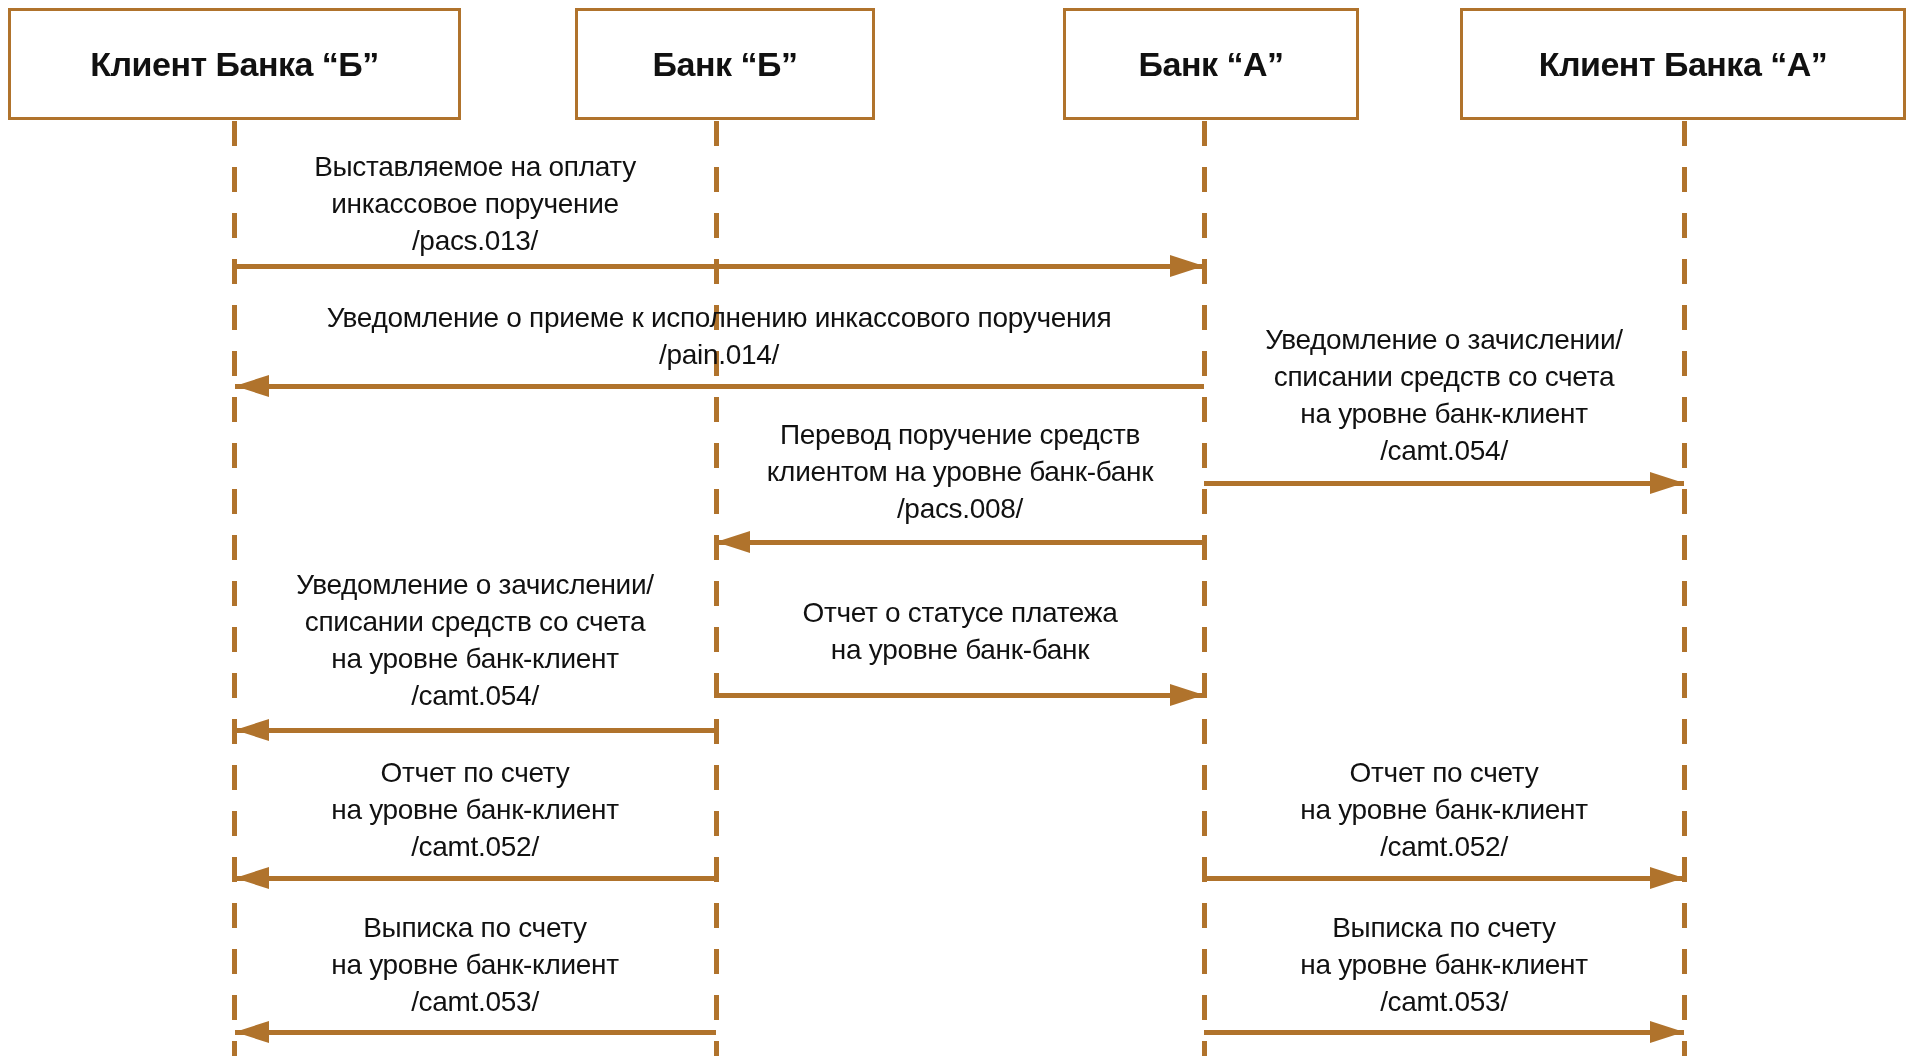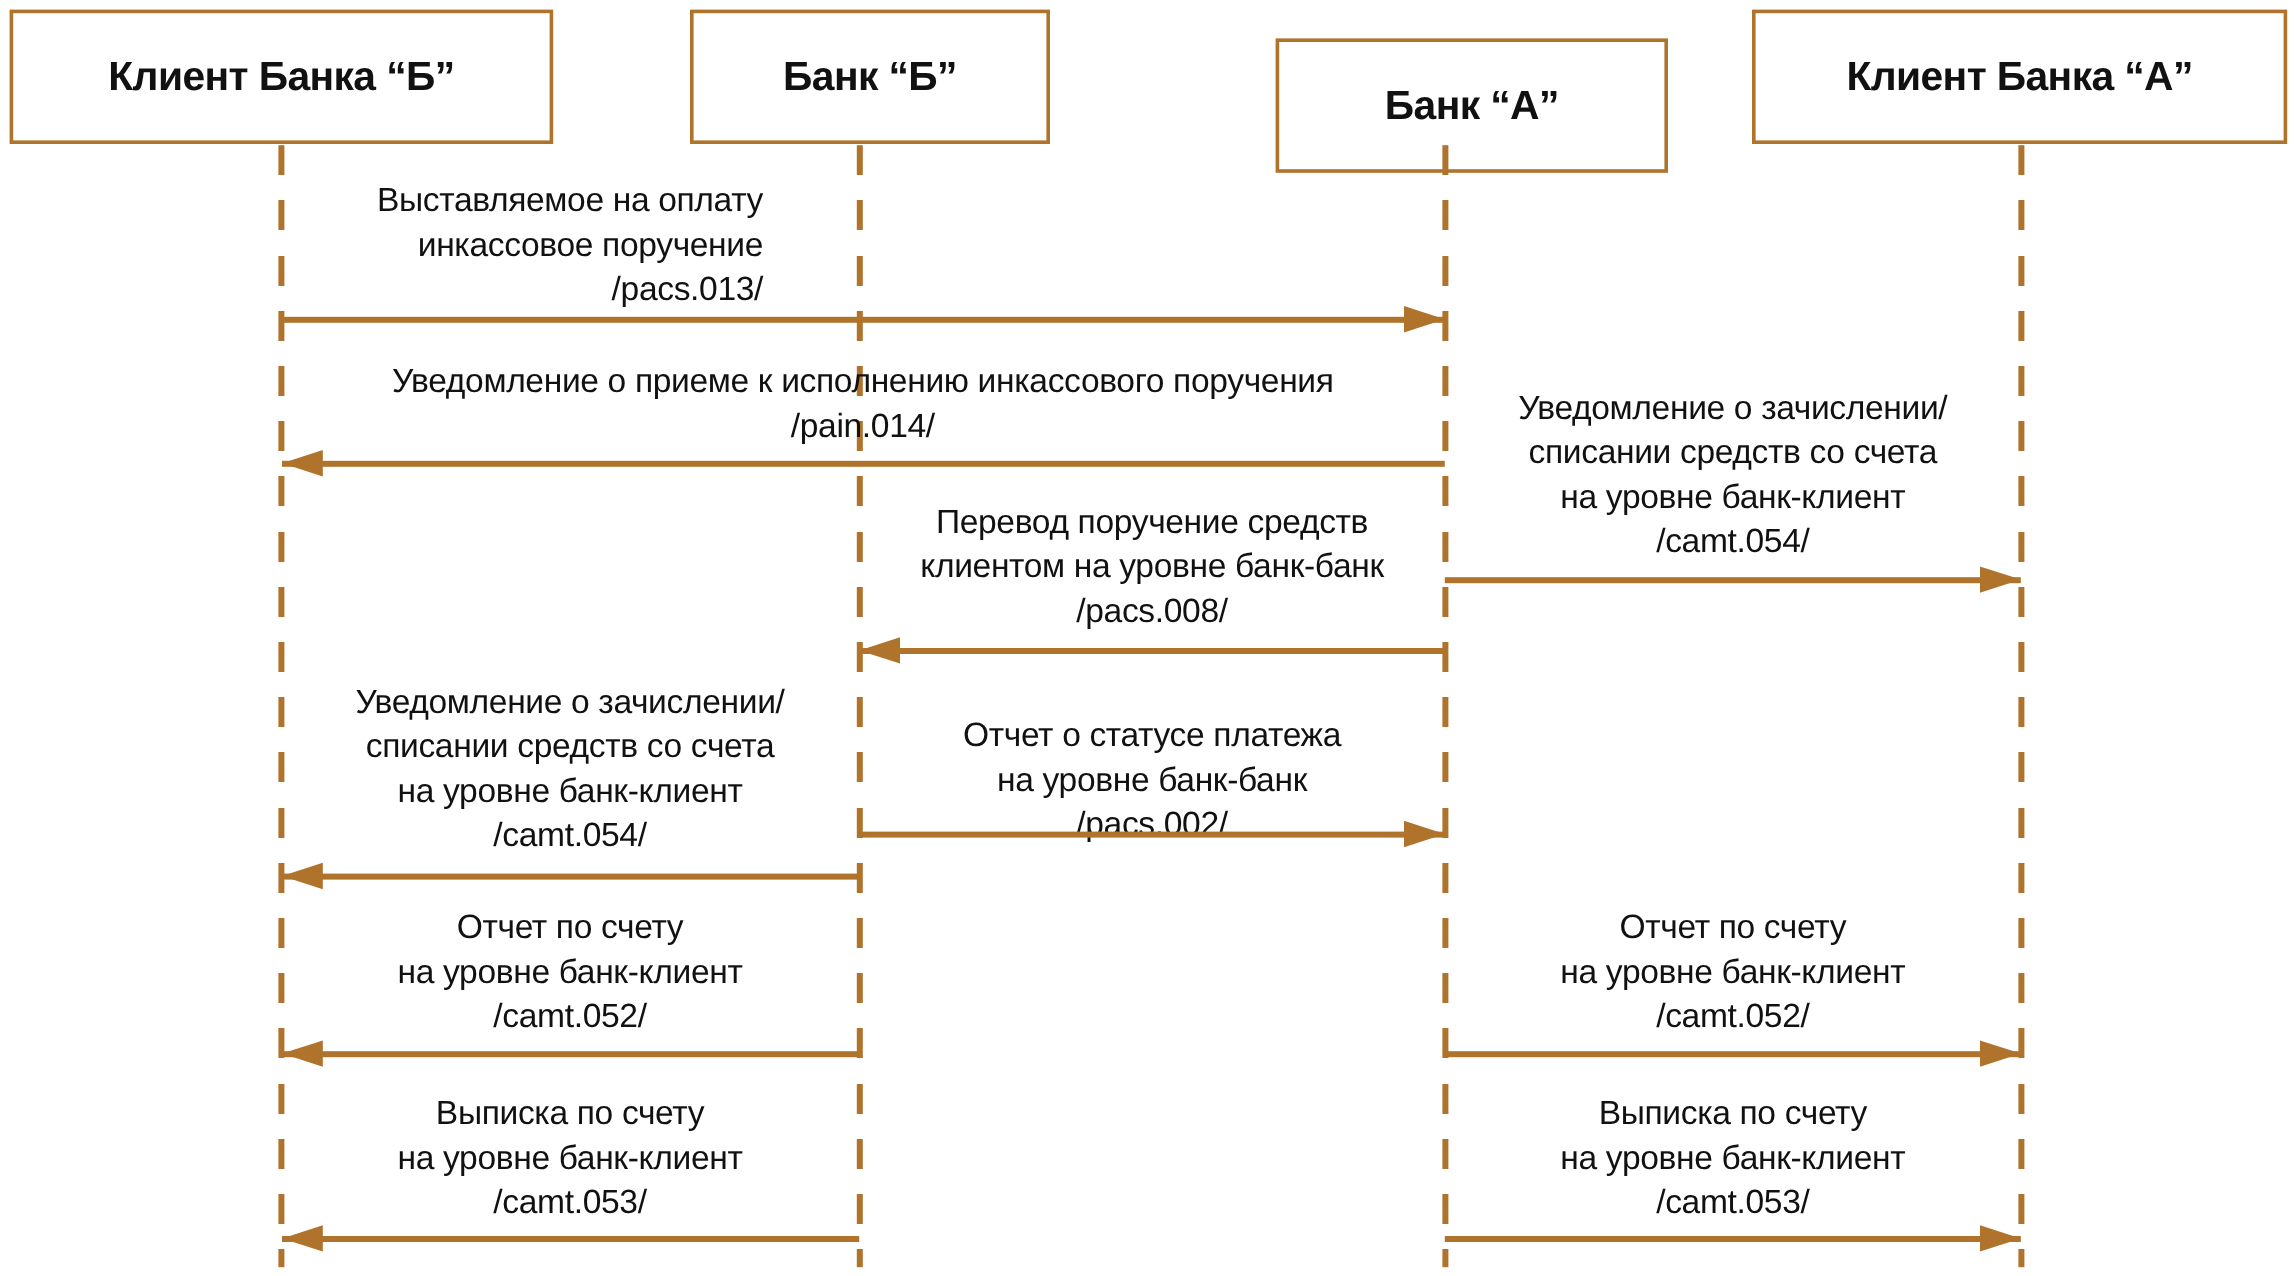--- a/index.html
+++ b/index.html
@@ -70,33 +70,33 @@
 <body>
 
 <div id="canvas">
 
   <div class="actor-box" style="left:8px; width:453px;">
     <span>Клиент Банка “Б”</span>
   </div>
   <div class="actor-box" style="left:575px; width:300px;">
     <span>Банк “Б”</span>
   </div>
-  <div class="actor-box" style="left:1063px; width:327px;margin-top:24px;">
+  <div class="actor-box" style="left:1063px; width:296px;">
     <span>Банк “А”</span>
   </div>
   <div class="actor-box" style="left:1460px; width:446px;">
     <span>Клиент Банка “А”</span>
   </div>
 
   <div class="lifeline" style="left:232px;"></div>
   <div class="lifeline" style="left:714px;"></div>
   <div class="lifeline" style="left:1202px;"></div>
   <div class="lifeline" style="left:1682px;"></div>
 
-  <div class="msg" style="left:475px; top:148px;text-align:right;">
+  <div class="msg" style="left:475px; top:148px;">
     <div>Выставляемое на оплату</div>
     <div>инкассовое поручение</div>
     <div>/pacs.013/</div>
   </div>
   <div class="arrow dir-right" style="left:235px; top:253px; width:969px;">
     <div class="shaft"></div>
     <div class="head"></div>
   </div>
 
   <div class="msg" style="left:719px; top:299px;">
@@ -125,21 +125,20 @@
     <div>/pacs.008/</div>
   </div>
   <div class="arrow dir-left" style="left:716px; top:529px; width:488px;">
     <div class="shaft"></div>
     <div class="head"></div>
   </div>
 
   <div class="msg" style="left:960px; top:594px;">
     <div>Отчет о статусе платежа</div>
     <div>на уровне банк-банк</div>
-    <div>/pacs.002/</div>
   </div>
   <div class="arrow dir-right" style="left:716px; top:682px; width:488px;">
     <div class="shaft"></div>
     <div class="head"></div>
   </div>
 
   <div class="msg" style="left:475px; top:566px;">
     <div>Уведомление о зачислении/</div>
     <div>списании средств со счета</div>
     <div>на уровне банк-клиент</div>

